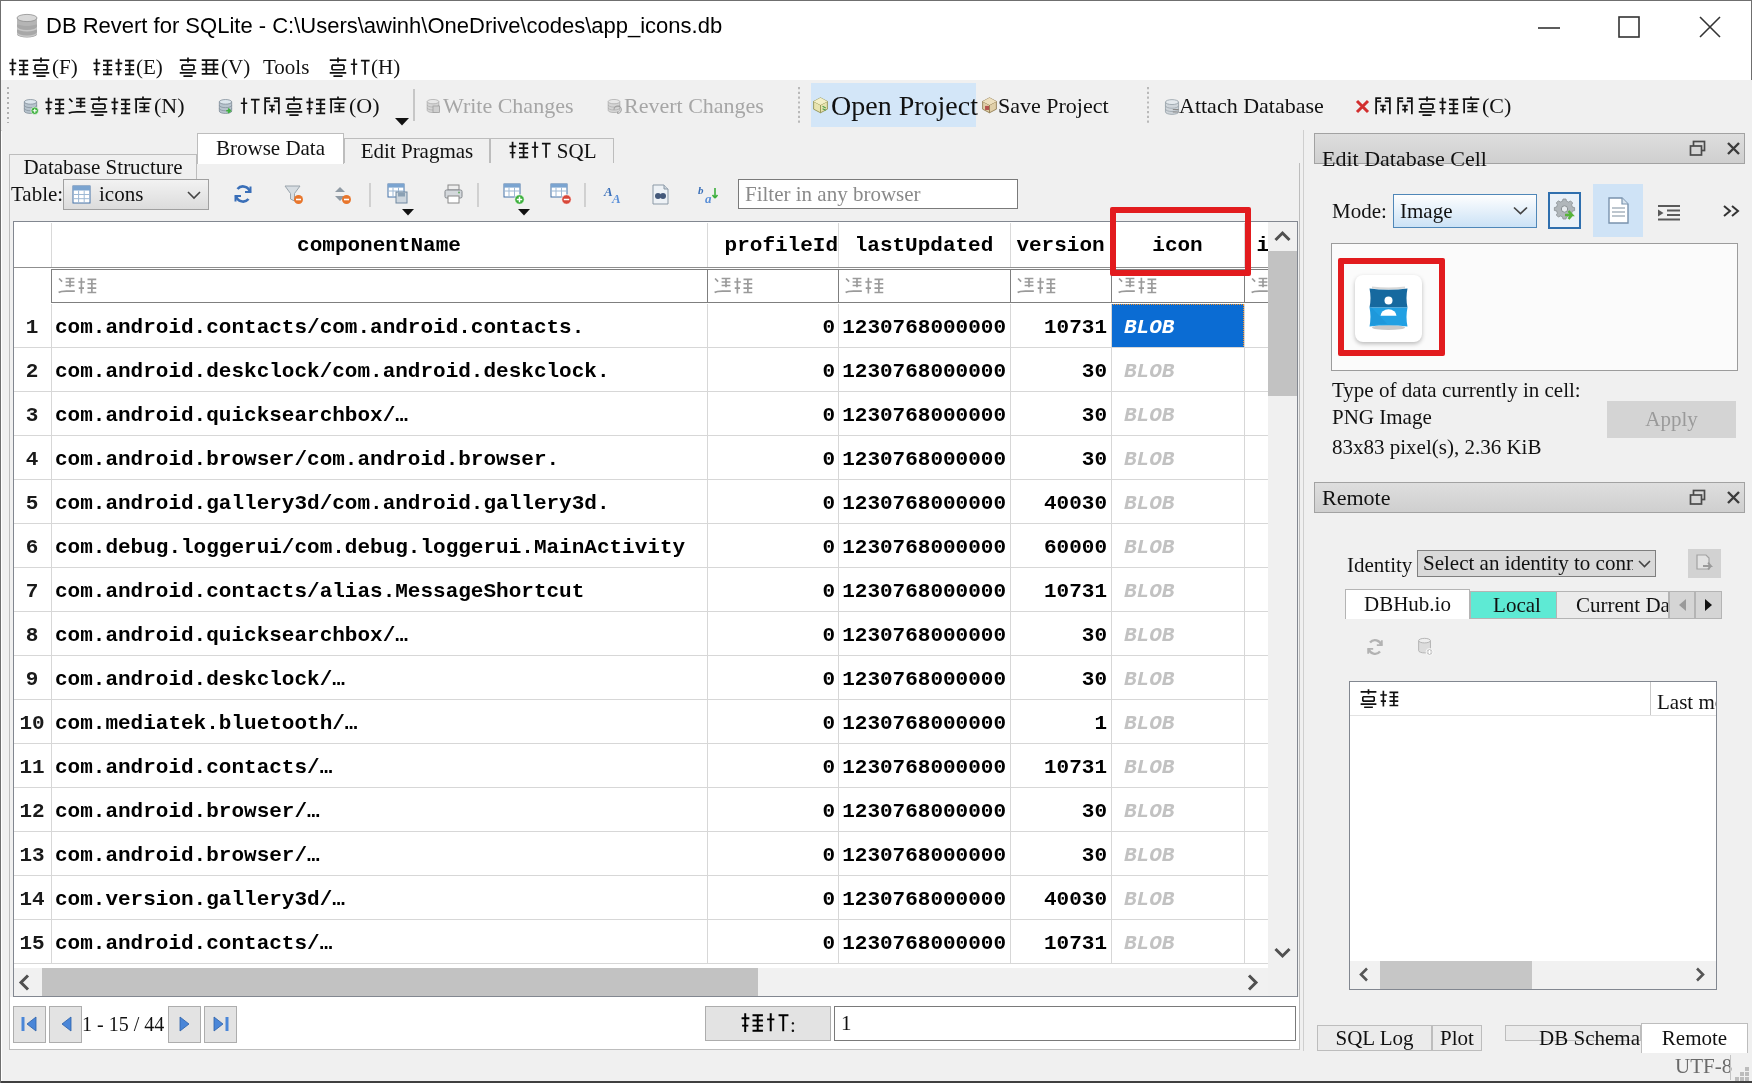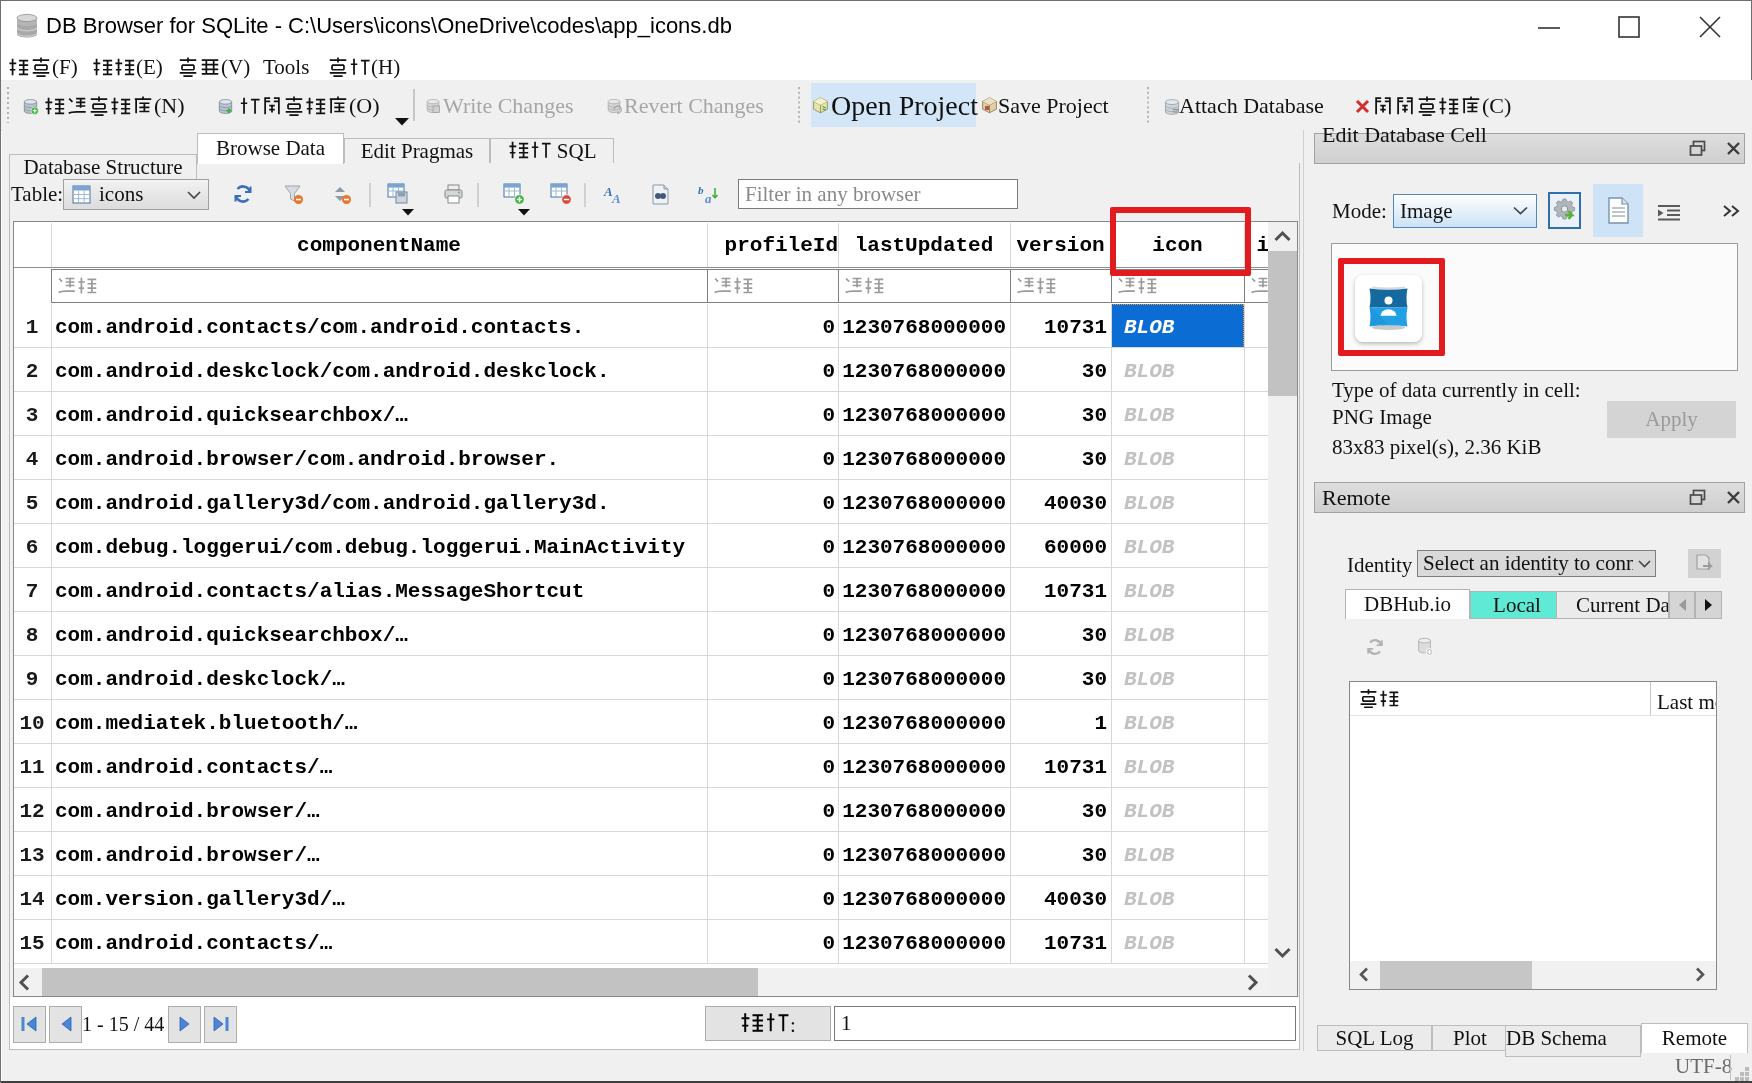--- a/index.html
+++ b/index.html
@@ -45,21 +45,21 @@
 <ellipse cx="13" cy="22" rx="10" ry="3.6" fill="#9a9a9a"></ellipse>
 <rect x="3" y="6" width="20" height="16" fill="#b9b9b9"></rect>
 <ellipse cx="13" cy="21.5" rx="10" ry="3.4" fill="#c7c7c7"></ellipse>
       <path d="M3 18 h20 v2 a10 3.4 0 0 1 -20 0 z" fill="#a8a8a8"></path>
 <ellipse cx="13" cy="16" rx="10" ry="3.4" fill="#c7c7c7"></ellipse>
       <path d="M3 12.5 h20 v2 a10 3.4 0 0 1 -20 0 z" fill="#a8a8a8"></path>
 <ellipse cx="13" cy="10.5" rx="10" ry="3.4" fill="#b5b5b5"></ellipse>
 <ellipse cx="13" cy="6" rx="10" ry="3.6" fill="#d8d8d8"></ellipse>
 <ellipse cx="13" cy="6" rx="10" ry="3.6" fill="none" stroke="#8f8f8f" stroke-width="0.8"></ellipse>
 </svg>
-<div class="abs" style="left:45px;top:12px;font-family:'Liberation Sans',sans-serif;font-size:22px;color:#000;">DB Browser for SQLite - C:\Users\icons\OneDrive\codes\app_icons.db</div>
+<div class="abs" style="left:45px;top:12px;font-family:'Liberation Sans',sans-serif;font-size:22px;color:#000;">DB Revert for SQLite - C:\Users\awinh\OneDrive\codes\app_icons.db</div>
 <svg class="abs" style="left:1536px;top:20px" width="24" height="14">
       <path d="M1 7 H23" stroke="#333" stroke-width="1.6"></path>
     </svg>
 <svg class="abs" style="left:1617px;top:15px" width="22" height="22">
       <rect x="1" y="1" width="20" height="20" fill="none" stroke="#333" stroke-width="1.6"></rect>
     </svg>
 <svg class="abs" style="left:1698px;top:15px" width="22" height="22">
       <path d="M1 1 L21 21 M21 1 L1 21" stroke="#333" stroke-width="1.6"></path>
     </svg>
 <div class="abs" style="left:7px;top:53px;height:26px;line-height:26px;font-size:21px;color:#111;"><svg class="cj" width="22" height="22" viewBox="0 0 24 24">
@@ -494,21 +494,21 @@
         <rect x="10" y="5" width="4" height="4"></rect>
         <rect x="0" y="10" width="4" height="4"></rect>
         <rect x="5" y="10" width="4" height="4"></rect>
         <rect x="10" y="10" width="4" height="4"></rect>
       </g>
     </svg>
 <div class="abs" style="left:0;top:1080px;width:1752px;height:3px;background:#3f3f3f;"></div>
 <div class="abs" style="left:1302px;top:129px;width:1px;height:921px;background:#cfcfcf;"></div>
 <div class="abs" style="left:1303px;top:129px;width:448px;height:921px;background:#f0f0f0;"></div>
 <div class="abs" style="left:1313px;top:132px;width:431px;height:31px;background:linear-gradient(#dedede,#cfcfcf);border:1px solid #a2a2a2;box-sizing:border-box;"></div>
-<div class="abs" style="left:1321px;top:119px;height:20px;line-height:29px;font-size:22px;color:#111;"><span class="ser">Edit Database Cell</span></div>
+<div class="abs" style="left:1321px;top:143px;height:20px;line-height:29px;font-size:22px;color:#111;"><span class="ser">Edit Database Cell</span></div>
 <svg class="abs" style="left:1688px;top:139px" width="17" height="17">
       <rect x="4.5" y="1.5" width="11" height="9" fill="none" stroke="#4a4a4a" stroke-width="1.7"></rect>
       <rect x="1.5" y="6" width="11" height="9" fill="#d6d6d6" stroke="#4a4a4a" stroke-width="1.7"></rect>
     </svg>
 <svg class="abs" style="left:1725px;top:140px" width="15" height="15">
       <path d="M2 2 L13 13 M13 2 L2 13" stroke="#3c3c3c" stroke-width="2.4"></path>
     </svg>
 <div class="abs" style="left:1331px;top:196px;height:28px;line-height:28px;font-size:21px;color:#111;"><span class="ser">Mode:</span></div>
 <div class="abs" style="left:1392px;top:193px;width:144px;height:34px;background:linear-gradient(#fefefe,#cbe2f6);border:1px solid #4f87b8;box-sizing:border-box;"></div>
 <div class="abs" style="left:1399px;top:196px;height:28px;line-height:28px;font-size:21px;color:#111;"><span class="ser">Image</span></div>
@@ -607,15 +607,15 @@
 <div class="abs" style="left:1349px;top:714px;width:366px;height:1px;background:#e2e2e2;"></div>
 <div class="abs" style="left:1349px;top:960px;width:366px;height:28px;background:#f1f1f1;"></div>
 <svg class="abs" style="left:1358px;top:966px" width="10" height="15">
       <path d="M8 1.5 L2 7.5 L8 13.5" stroke="#555" stroke-width="2.6" fill="none"></path>
     </svg>
 <div class="abs" style="left:1379px;top:960px;width:152px;height:28px;background:#c6c6c6;"></div>
 <svg class="abs" style="left:1694px;top:966px" width="10" height="15">
       <path d="M2 1.5 L8 7.5 L2 13.5" stroke="#555" stroke-width="2.6" fill="none"></path>
     </svg>
 <div class="abs" style="left:1316px;width:115px;top:1024px;height:26px;background:#ebebeb;border:1px solid #bdbdbd;box-sizing:border-box;text-align:center;line-height:25px;font-size:21px;color:#111;"><span class="ser">SQL Log</span></div>
-<div class="abs" style="left:1431px;width:76px;top:1024px;height:26px;background:#ebebeb;border:1px solid #bdbdbd;box-sizing:border-box;text-align:center;line-height:25px;font-size:21px;color:#111;"><span class="ser">Plot</span></div>
-<div class="abs" style="left:1504px;width:136px;top:1024px;height:32px;background:#ebebeb;border:1px solid #bdbdbd;box-sizing:border-box;text-align:left;line-height:25px;font-size:21px;color:#111;"><span class="ser">DB Schema</span></div>
+<div class="abs" style="left:1431px;width:50px;top:1024px;height:26px;background:#ebebeb;border:1px solid #bdbdbd;box-sizing:border-box;text-align:center;line-height:25px;font-size:21px;color:#111;"><span class="ser">Plot</span></div>
+<div class="abs" style="left:1504px;width:136px;top:1024px;height:16px;background:#ebebeb;border:1px solid #bdbdbd;box-sizing:border-box;text-align:right;line-height:25px;font-size:21px;color:#111;"><span class="ser">DB Schema</span></div>
 <div class="abs" style="left:1640px;top:1022px;width:107px;height:30px;background:#fff;border:1px solid #bdbdbd;border-bottom:none;box-sizing:border-box;text-align:center;line-height:28px;font-size:21px;color:#111;"><span class="ser">Remote</span></div>
 </div>
 </body></html>

